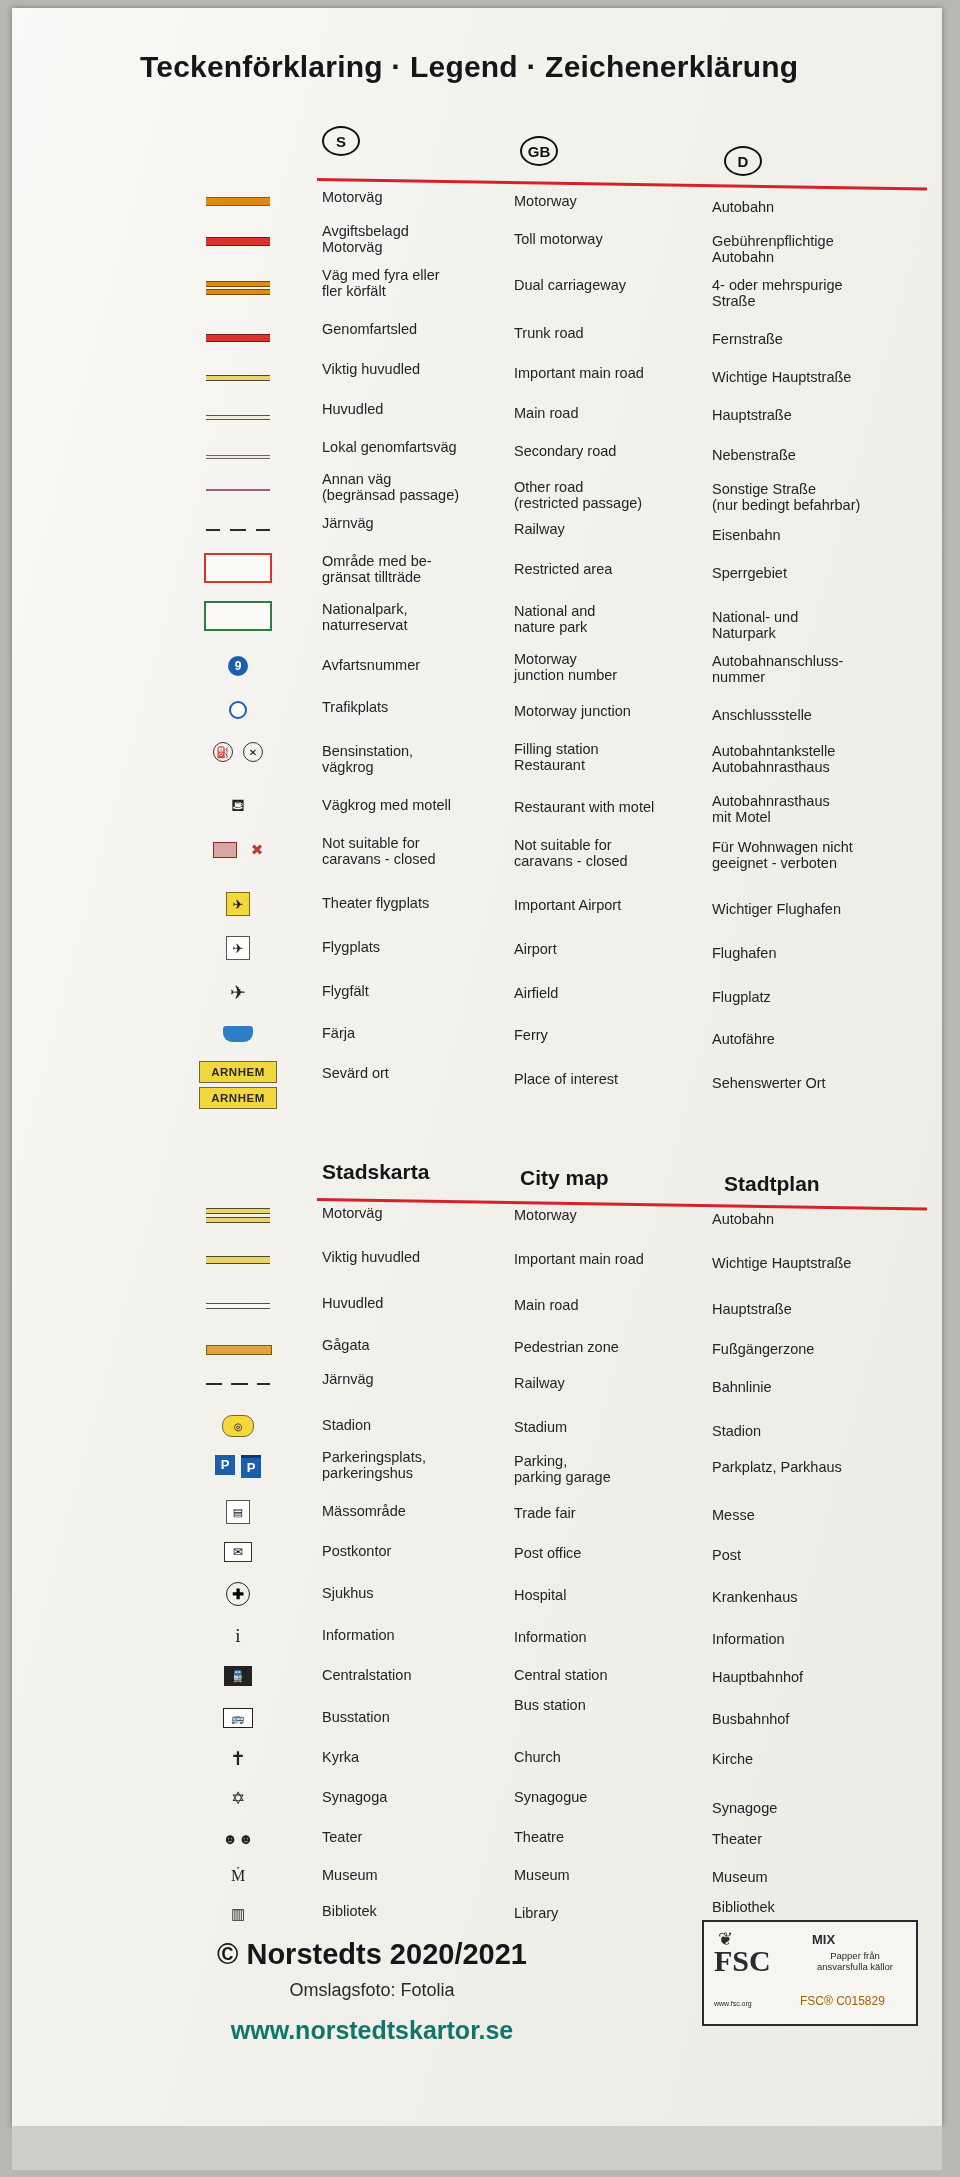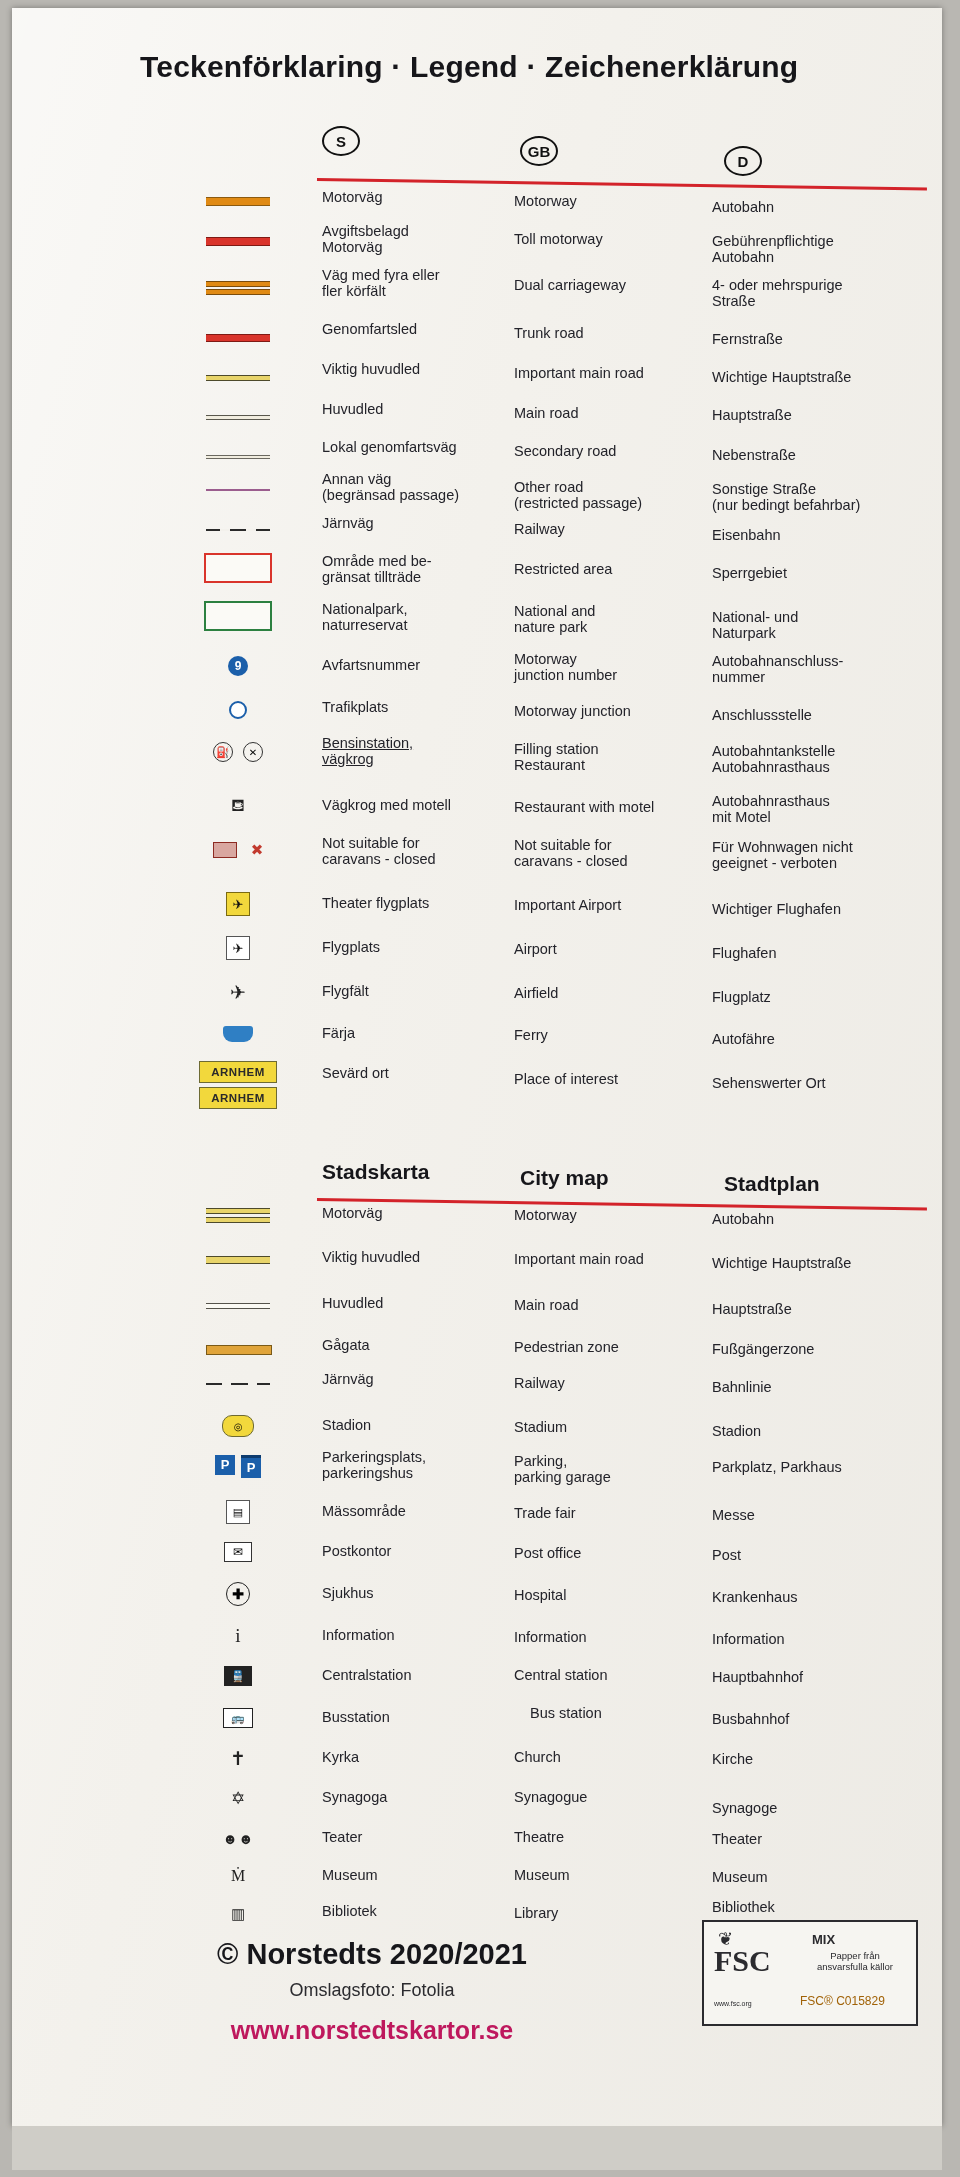--- a/index.html
+++ b/index.html
@@ -104,21 +104,21 @@
   .foot-copy{
     position:absolute;left:60px;top:1930px;width:600px;
     text-align:center;font-size:29px;font-weight:bold;color:#16161a;
   }
   .foot-sub{
     position:absolute;left:60px;top:1972px;width:600px;
     text-align:center;font-size:18px;color:#2b2b2f;
   }
   .foot-url{
     position:absolute;left:60px;top:2008px;width:600px;
-    text-align:center;font-size:25px;font-weight:bold;color:#be185d;
+    text-align:center;font-size:25px;font-weight:bold;color:#0f766e;
   }
   .fsc{
     position:absolute;left:690px;top:1912px;
     width:212px;height:102px;border:2px solid #2b2b2f;background:#f6f5f1;
   }
   .fsc .logo{position:absolute;left:10px;top:22px;font-size:30px;font-weight:bold;color:#2b2b2f;font-family:"Liberation Serif",serif;}
   .fsc .tree{position:absolute;left:14px;top:6px;font-size:18px;color:#2b2b2f;}
   .fsc .mix{position:absolute;left:108px;top:10px;font-size:13px;font-weight:bold;color:#2b2b2f;}
   .fsc .mixsub{position:absolute;left:96px;top:28px;width:110px;font-size:9.5px;line-height:11px;color:#2b2b2f;}
   .fsc .code{position:absolute;left:96px;top:72px;font-size:12px;color:#a16207;}
@@ -293,21 +293,21 @@
       <div class="c3" style="top:18px;">Anschlussstelle</div>
     </div>
 
     <div class="row" style="top:724px;">
       <div class="sym">
         <div style="display:flex;gap:10px;align-items:center;">
           <div style="width:18px;height:18px;border-radius:50%;border:1.5px solid #333;display:flex;align-items:center;justify-content:center;font-size:11px;">⛽</div>
           <div style="width:18px;height:18px;border-radius:50%;border:1.5px solid #333;display:flex;align-items:center;justify-content:center;font-size:10px;">✕</div>
         </div>
       </div>
-      <div class="c1" style="top:4px;white-space:pre-line;text-decoration:underline;">Bensinstation,
+      <div class="c1" style="top:12px;white-space:pre-line;">Bensinstation,
 vägkrog</div>
       <div class="c2" style="top:10px;white-space:pre-line;">Filling station
 Restaurant</div>
       <div class="c3" style="top:12px;white-space:pre-line;">Autobahntankstelle
 Autobahnrasthaus</div>
     </div>
 
     <div class="row" style="top:778px;">
       <div class="sym">
         <div style="font-size:17px;color:#222;">⛾</div>
@@ -508,21 +508,21 @@
       <div class="c1" style="top:12px;">Centralstation</div>
       <div class="c2" style="top:12px;">Central station</div>
       <div class="c3" style="top:14px;">Hauptbahnhof</div>
     </div>
 
     <div class="row" style="top:1690px;">
       <div class="sym">
         <div style="width:28px;height:18px;border:1.5px solid #222;background:#fff;display:flex;align-items:center;justify-content:center;font-size:11px;">🚌</div>
       </div>
       <div class="c1" style="top:12px;">Busstation</div>
-      <div class="c2" style="top:8px;margin-left:16px;">Bus station</div>
+      <div class="c2" style="top:0;">Bus station</div>
       <div class="c3" style="top:14px;">Busbahnhof</div>
     </div>
 
     <div class="row" style="top:1730px;">
       <div class="sym">
         <div style="font-size:19px;color:#222;">✝</div>
       </div>
       <div class="c1" style="top:12px;">Kyrka</div>
       <div class="c2" style="top:12px;">Church</div>
       <div class="c3" style="top:14px;">Kirche</div>

